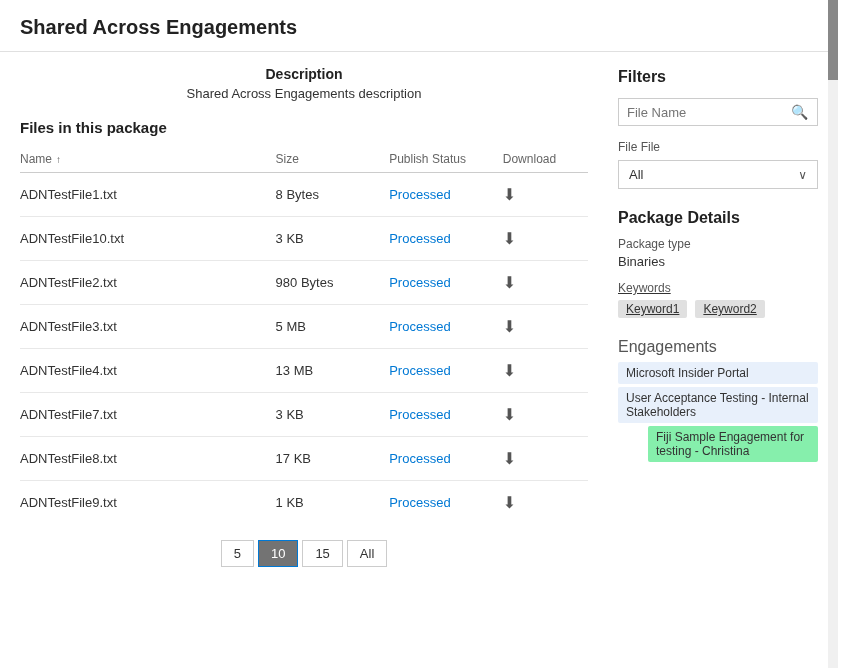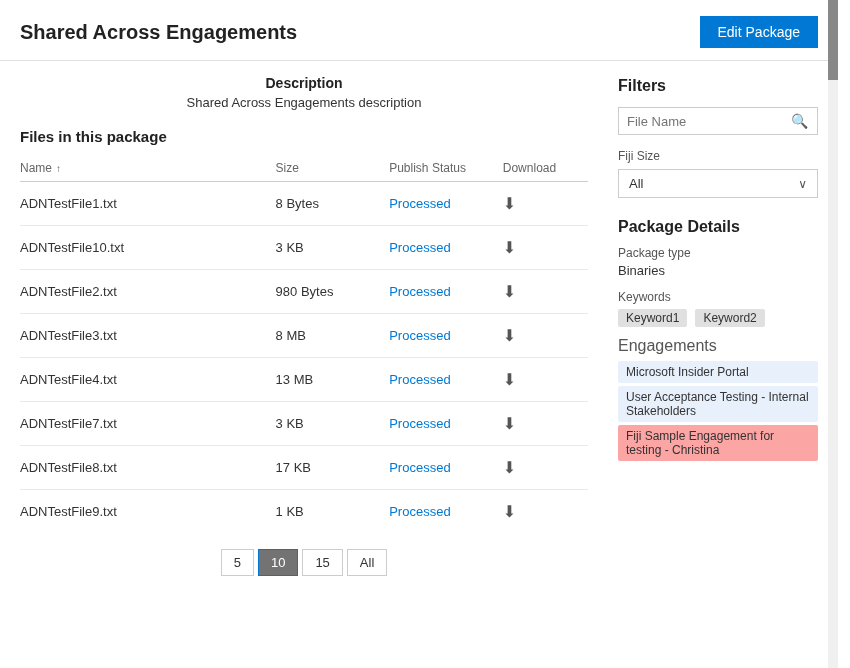--- a/index.html
+++ b/index.html
@@ -60,42 +60,41 @@
     .filter-label { font-size: 12px; color: #555; margin-bottom: 6px; font-weight: 500; }
     .file-size-select { display: flex; align-items: center; justify-content: space-between; border: 1px solid #ccc; padding: 6px 10px; font-size: 13px; color: #333; cursor: pointer; margin-bottom: 20px; }
     .chevron-down { font-size: 12px; color: #555; }
 
     .package-details-title { font-size: 16px; font-weight: 600; color: #222; margin-bottom: 10px; }
 
     .detail-section { margin-bottom: 12px; }
     .detail-key { font-size: 12px; color: #555; margin-bottom: 3px; }
     .detail-value { font-size: 13px; color: #333; font-weight: 500; }
 
-    .keywords-section { margin-bottom: 10px; }
+    .keywords-section { margin-bottom: 20px; text-decoration: underline; }
     .keywords-label { font-size: 12px; color: #555; margin-bottom: 5px; }
     .keywords-row { display: flex; flex-wrap: wrap; gap: 8px; align-items: flex-end; }
     .keyword-tag { background: #e0e0e0; color: #333; font-size: 12px; padding: 2px 8px; border-radius: 2px; }
 
     .engagements-section { }
     .engagements-label { font-size: 16px; color: #555; margin-bottom: 6px; }
     .engagement-item { background: #e8f0fb; color: #333; font-size: 12px; padding: 4px 8px; margin-bottom: 3px; border-radius: 2px; }
-    .engagement-item.highlight { background: #fca5a5; }
+    .engagement-item.highlight { background: #86efac; margin-left: 30px; }
   </style>
 </head>
 <body>
 
 <div class="page-container">
 
   <div class="scrollbar-track">
     <div class="scrollbar-thumb"></div>
   </div>
 
   <div class="header">
     <span class="header-title">Shared Across Engagements</span>
-    <button class="edit-package-btn">Edit Package</button>
   </div>
 
   <div class="main-content">
 
     <div class="left-panel">
 
       <div class="description-section">
         <div class="description-label">Description</div>
         <div class="description-text">Shared Across Engagements description</div>
       </div>
@@ -131,21 +130,21 @@
     <td><span class="download-icon">⬇</span></td>
   </tr>
               <tr>
     <td class="name-cell">ADNTestFile2.txt</td>
     <td>980 Bytes</td>
     <td><span class="status-processed">Processed</span></td>
     <td><span class="download-icon">⬇</span></td>
   </tr>
               <tr>
     <td class="name-cell">ADNTestFile3.txt</td>
-    <td>8 MB</td>
+    <td>5 MB</td>
     <td><span class="status-processed">Processed</span></td>
     <td><span class="download-icon">⬇</span></td>
   </tr>
               <tr>
     <td class="name-cell">ADNTestFile4.txt</td>
     <td>13 MB</td>
     <td><span class="status-processed">Processed</span></td>
     <td><span class="download-icon">⬇</span></td>
   </tr>
               <tr>
@@ -180,21 +179,21 @@
 
     <div class="right-panel">
 
       <div class="filters-title">Filters</div>
 
       <div class="search-box">
         <input class="search-input" type="text" placeholder="File Name" style="">
         <span class="search-icon">🔍</span>
       </div>
 
-      <div class="filter-label">Fiji Size</div>
+      <div class="filter-label">File File</div>
       <div class="file-size-select">
         <span>All</span>
         <span class="chevron-down">∨</span>
       </div>
 
       <div class="package-details-title">Package Details</div>
 
       <div class="detail-section">
         <div class="detail-key">Package type</div>
         <div class="detail-value">Binaries</div>

